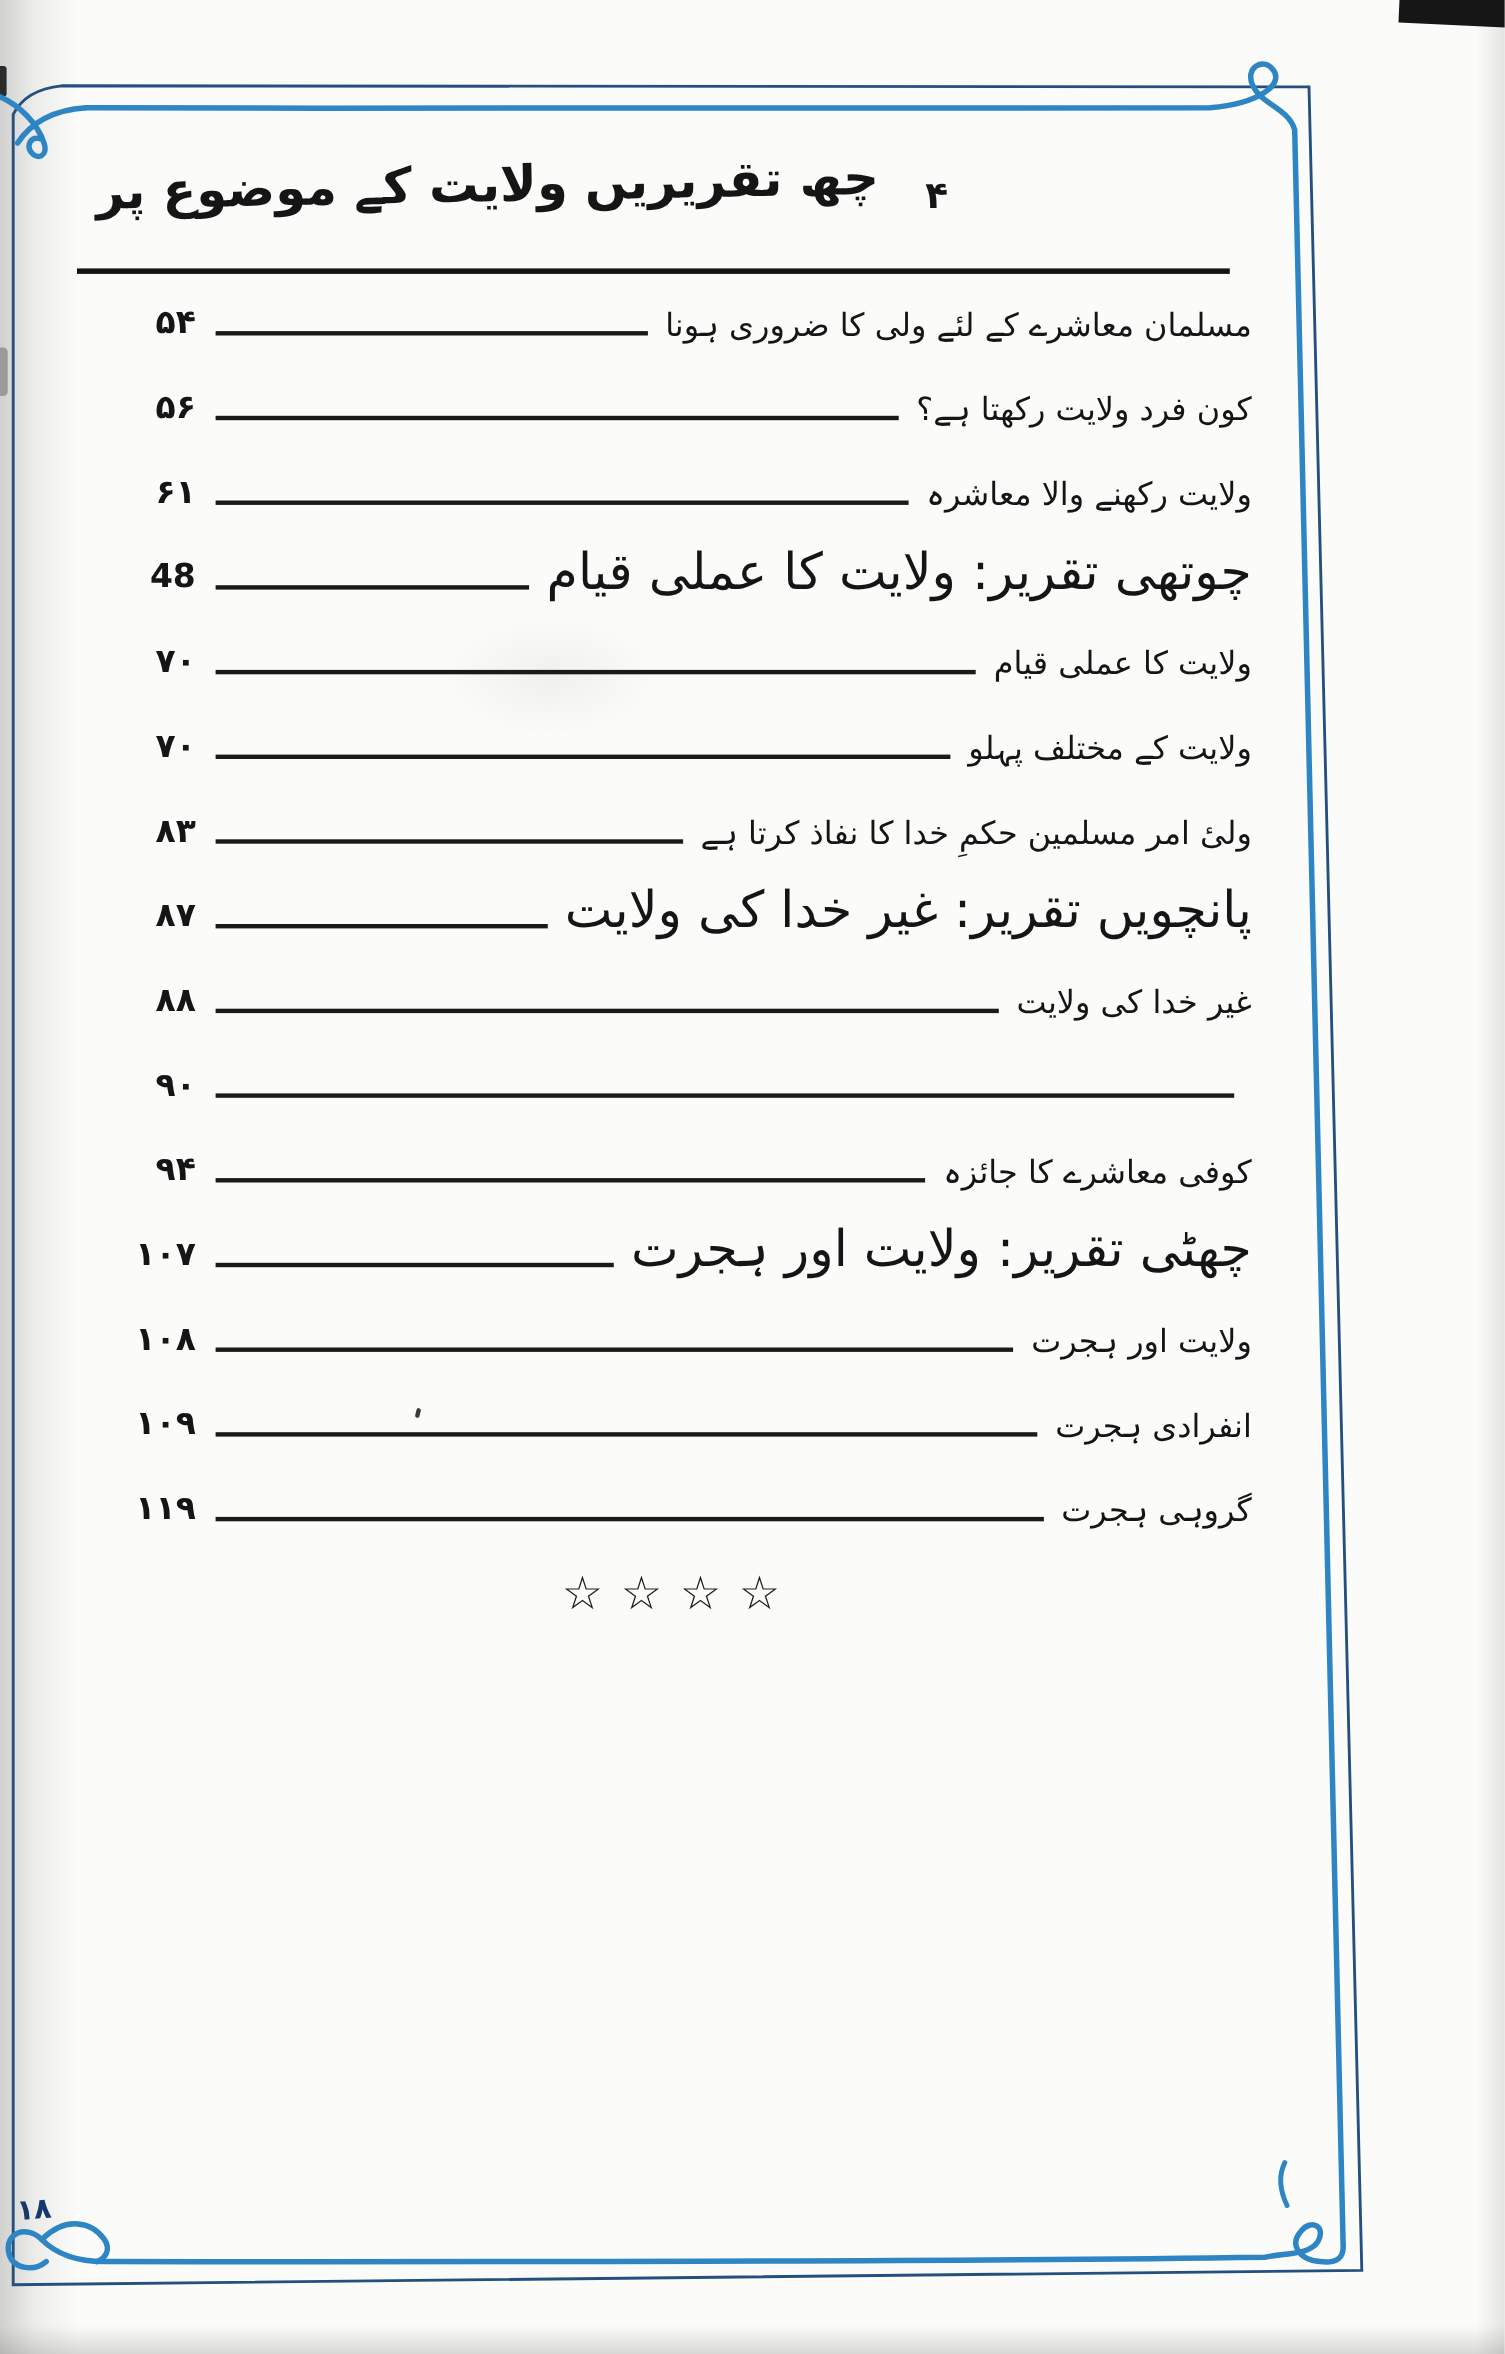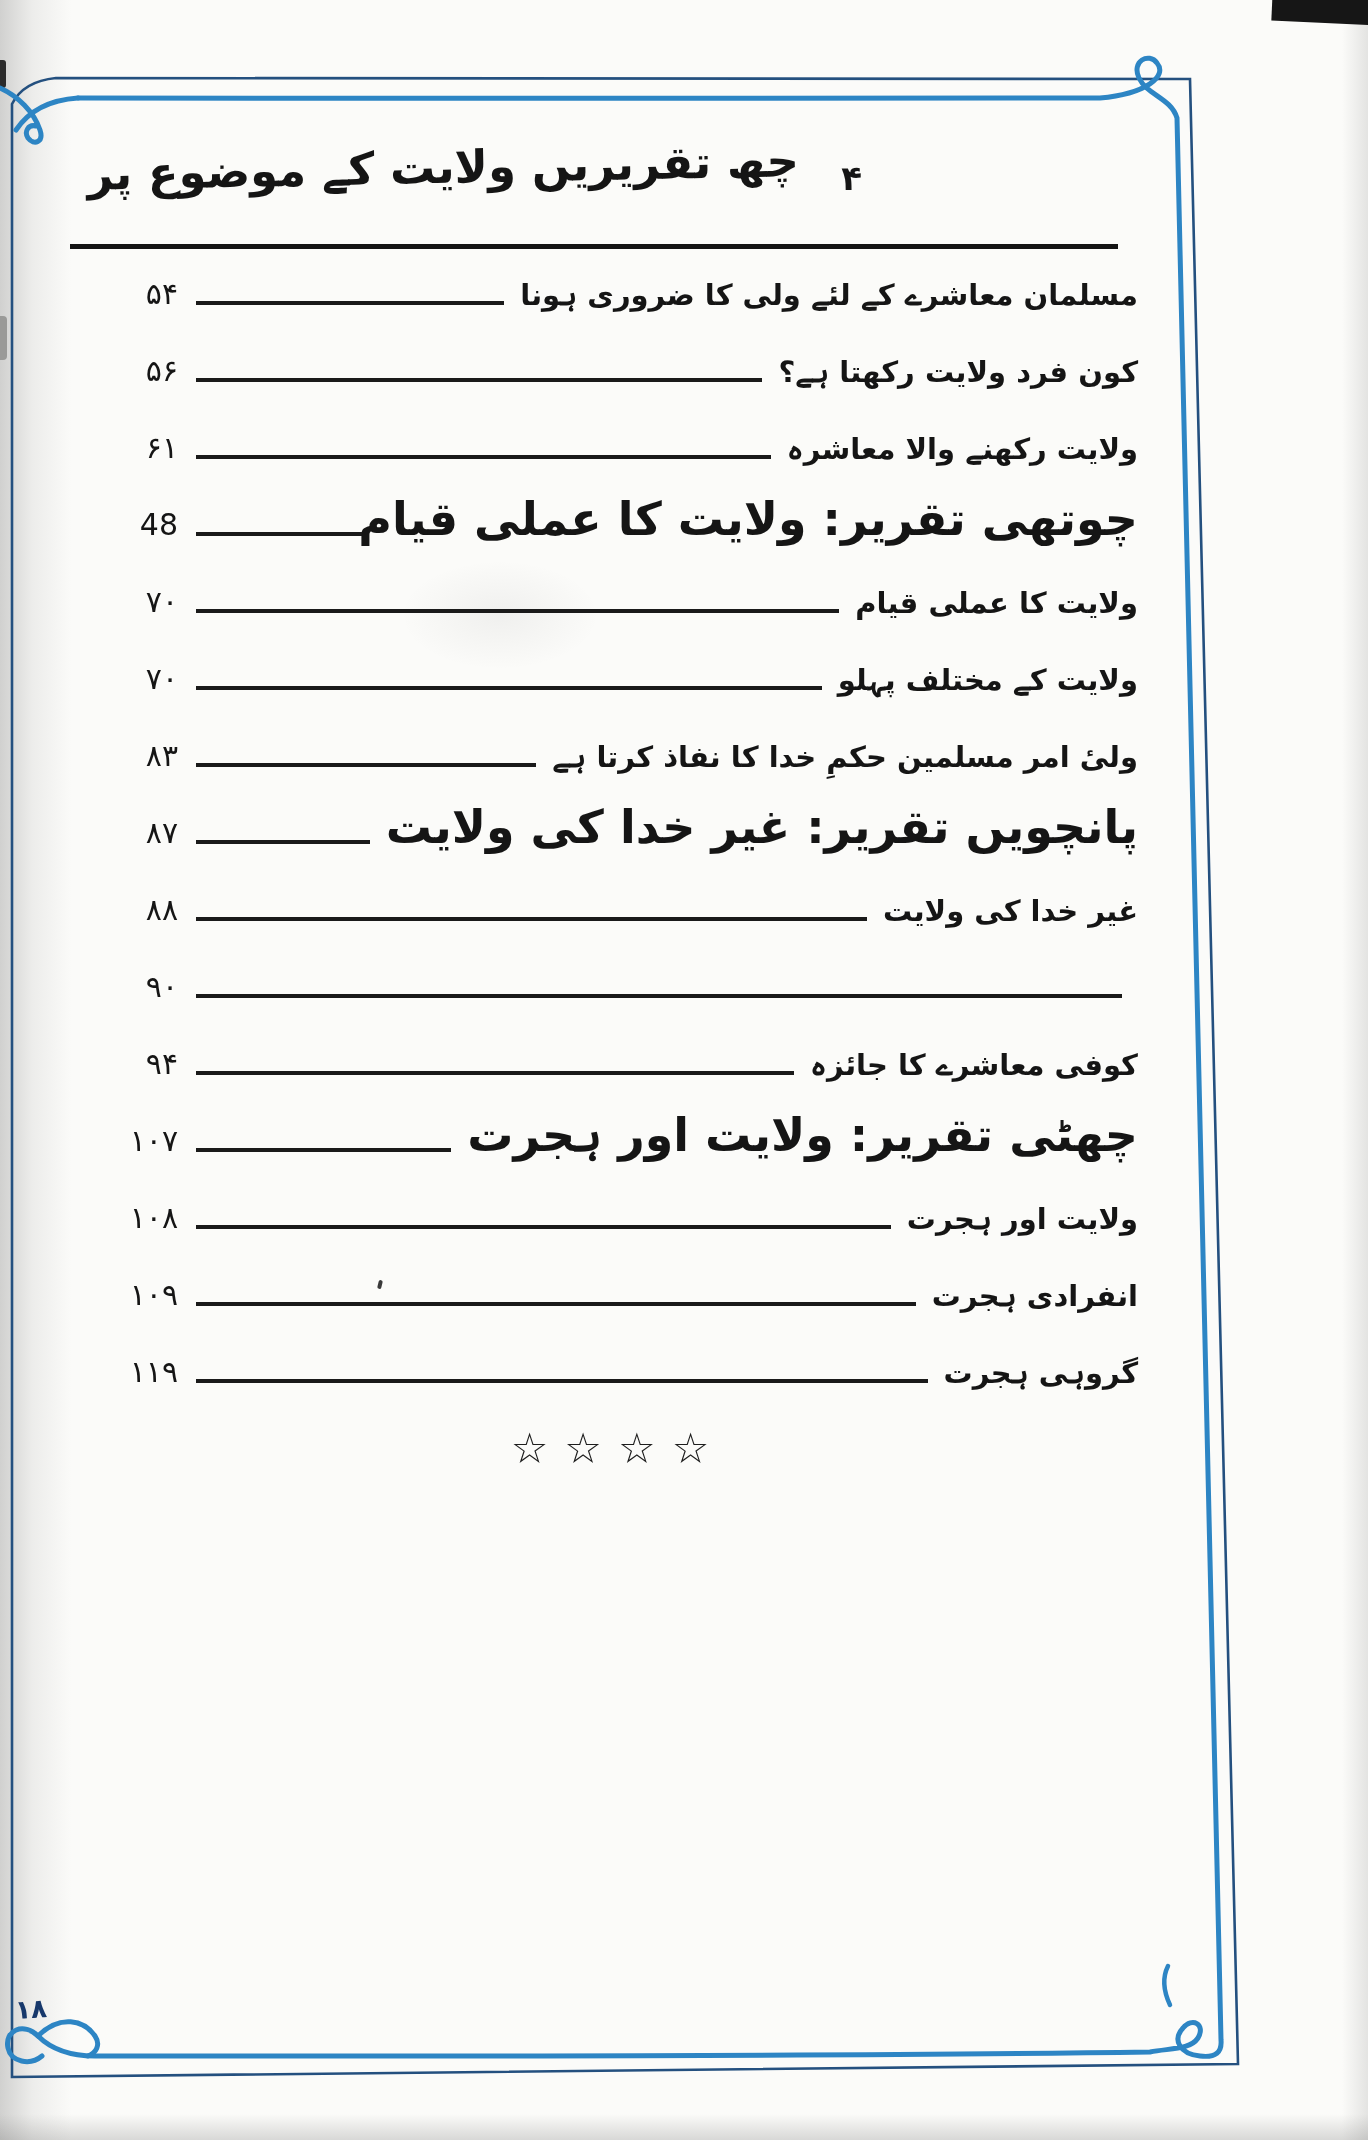--- a/index.html
+++ b/index.html
@@ -39,28 +39,28 @@
   .pageno{
     position:absolute;left:802px;top:158px;width:60px;
     direction:rtl;font-size:34px;font-weight:bold;
   }
   .rule{position:absolute;left:70px;top:244px;width:1048px;height:5px;background:#141414;}
   
   .toc{position:absolute;left:98px;top:264px;width:1040px;direction:rtl;}
   .toc-row{display:flex;align-items:flex-end;height:77px;direction:rtl;}
   .toc-label{
     flex:0 0 auto;max-width:760px;
-    font-size:29px;font-weight:bold;line-height:1.3;
+    font-size:29px;font-weight:normal;line-height:1.3;
     margin-bottom:26px;white-space:nowrap;
   }
   .toc-row.section .toc-label{font-size:46px;margin-bottom:22px;}
   .toc-leader{flex:1 1 auto;height:0;border-bottom:4px solid #1a1a1a;
     margin-inline-start:16px;margin-inline-end:18px;margin-bottom:36px;}
   .toc-page{flex:0 0 auto;min-width:80px;text-align:start;
-    font-size:30px;font-weight:normal;margin-bottom:30px;}
+    font-size:30px;font-weight:bold;margin-bottom:30px;}
   
   .stars{position:absolute;left:98px;top:1424px;width:1040px;
     text-align:center;font-size:42px;letter-spacing:16px;color:#1d1d1d;}
   
   .margin-num{position:absolute;left:15px;top:1994px;font-size:26px;font-weight:bold;
     color:#17386b;transform:rotate(-4deg);}
 </style>
 </head>
 <body>
 

